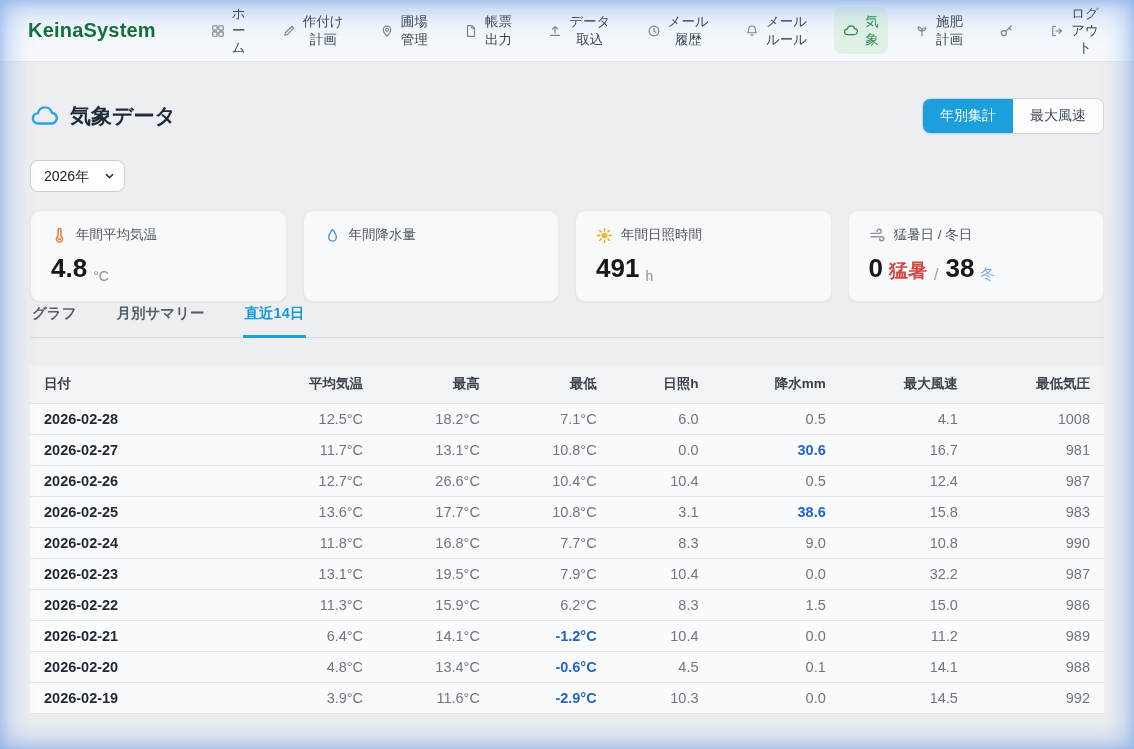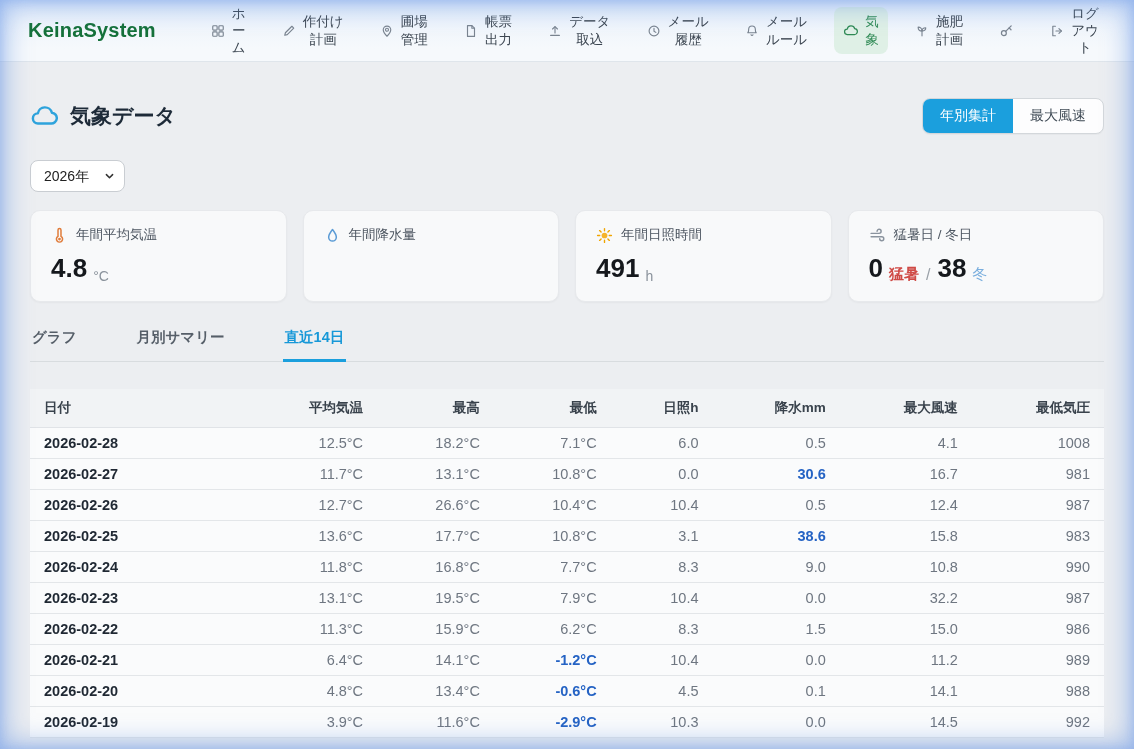--- a/index.html
+++ b/index.html
@@ -62,26 +62,26 @@
   .stat-card {
     background:#f8f9fa; border:1px solid #e7e9ec; border-radius:10px;
     padding:15px 20px 17px; box-shadow:0 1px 2px rgba(0,0,0,.04); min-height:86px;
   }
   .stat-label-row { display:flex; align-items:center; gap:8px; font-size:13.5px; color:#4c5560; }
   .st-icon { display:flex; align-items:center; }
   .stat-value-row { margin-top:9px; display:flex; align-items:flex-end; }
   .stat-value { font-size:26px; font-weight:700; color:#15181c; }
   .stat-unit { font-size:14px; color:#8a929b; margin-left:6px; }
   .vp-big { font-size:26px; font-weight:700; color:#15181c; }
-  .vp-hot { font-size:15px; font-weight:700; color:#cf4a45; margin-left:6px; }
+  .vp-hot { font-size:19px; font-weight:700; color:#cf4a45; margin-left:6px; }
   .vp-sep { font-size:16px; color:#9aa1a8; margin:0 7px; }
   .vp-cold { font-size:15px; color:#79aede; margin-left:6px; }
 
   
-  .tabs-row { margin-top:24px; display:flex; gap:56px; border-bottom:1px solid #d8dcdf; }
+  .tabs-row { display:flex; gap:36px; border-bottom:1px solid #d8dcdf; }
   .tab {
     font-size:14.5px; color:#555e68; padding:2px 2px 12px; cursor:pointer;
     border-bottom:3px solid transparent; margin-bottom:-1px; font-weight:700;
   }
   .tab.active { color:#1798d8; border-bottom-color:#1b9fdd; }
 
   
   .weather-table { margin-top:27px; width:100%; border-collapse:collapse; font-size:14.5px; }
   .weather-table thead th {
     background:#f1f3f5; color:#39424c; font-size:13.5px; font-weight:700;

